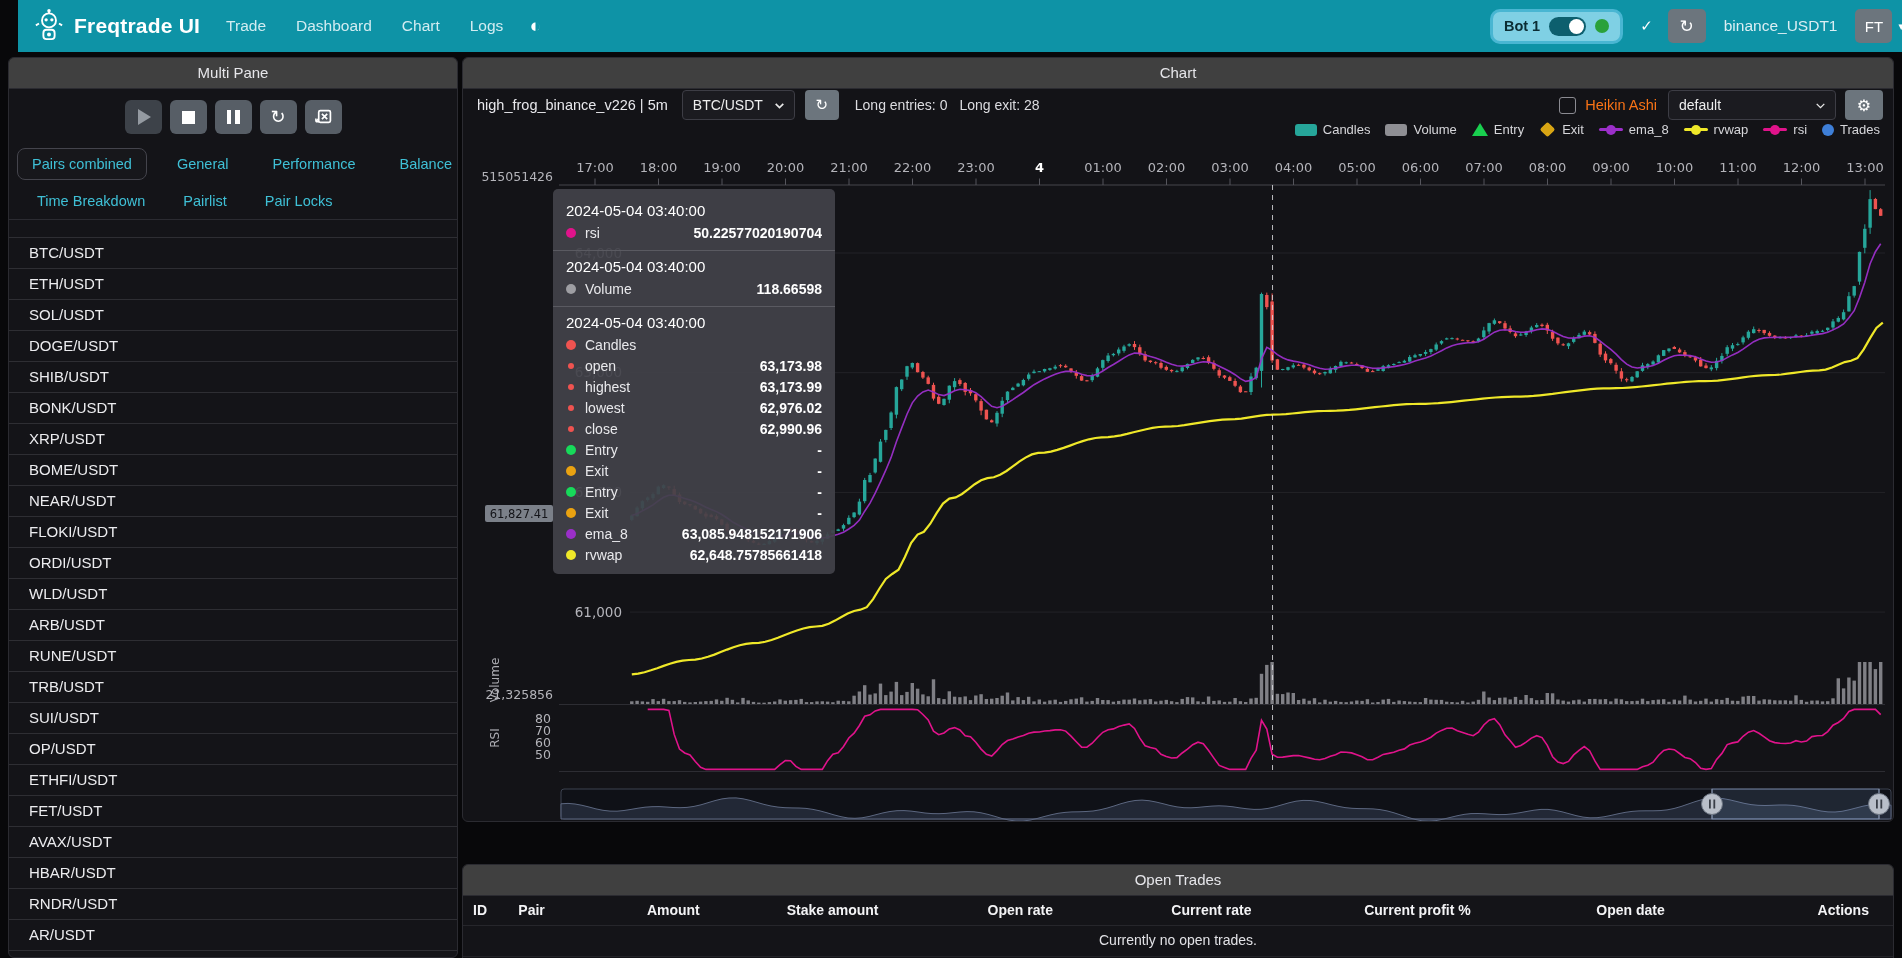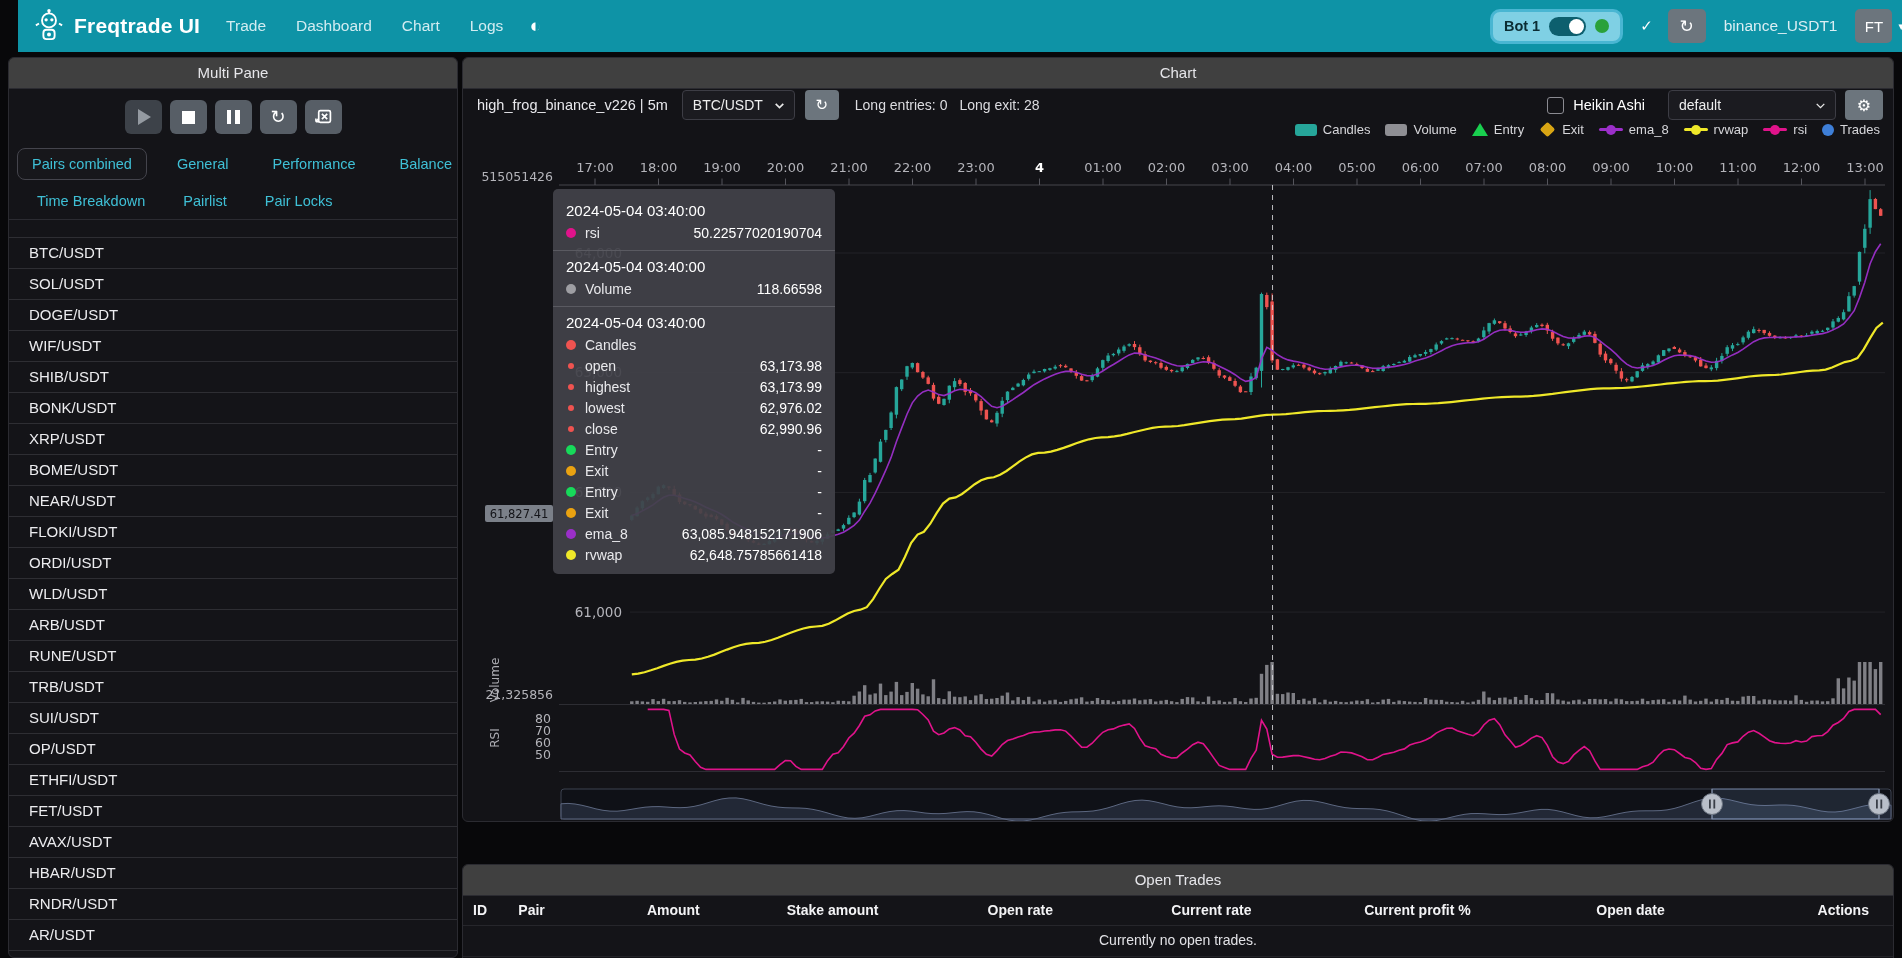--- a/index.html
+++ b/index.html
@@ -44,21 +44,21 @@
   .chart-card{left:462px;top:57px;width:1432px;height:765px;background:#131317;}
   .chart-controls{position:absolute;left:0;top:31px;width:100%;height:32px;display:flex;align-items:center;box-sizing:border-box;padding:0 10px 0 14px;}
   .strategy-label{font-size:14.5px;color:#e8e8ec;margin-right:14px;white-space:nowrap;}
   .select-box{height:28px;background:#1b1b20;border:1px solid #3d3d45;border-radius:4px;color:#eee;font-size:14px;display:flex;align-items:center;padding:0 8px 0 10px;gap:10px;cursor:pointer;white-space:nowrap;}
   .chev{width:13px;height:13px;}
   .sm-btn{width:34px;height:30px;border:none;border-radius:4px;background:#6c757d;color:#fff;font-size:15px;cursor:pointer;margin-left:10px;display:flex;align-items:center;justify-content:center;}
   .entries-label{font-size:14px;color:#dcdce0;margin-left:16px;white-space:nowrap;}
   .exits-label{font-size:14px;color:#dcdce0;margin-left:12px;white-space:nowrap;}
   .controls-right{margin-left:auto;display:flex;align-items:center;gap:9px;}
   .checkbox{width:15px;height:15px;border:1.5px solid #8b8b92;border-radius:3px;background:transparent;cursor:pointer;}
-  .heikin-label{font-size:14.5px;color:#ffffff;margin-right:14px;}
+  .heikin-label{font-size:14.5px;color:#f97316;margin-right:2px;}
   .select-box.wide{width:148px;justify-content:space-between;}
   .gear-btn{width:38px;height:30px;border:none;border-radius:4px;background:#6c757d;color:#fff;font-size:16px;cursor:pointer;}
 
   .chart-legend{position:absolute;top:64px;right:13px;display:flex;align-items:center;gap:15px;z-index:3;}
   .legend-item{display:flex;align-items:center;gap:6px;cursor:pointer;}
   .legend-item span.lbl{font-size:13px;color:#d6d6da;}
   .mk-rect{width:22px;height:12px;border-radius:3px;}
   .mk-tri{width:0;height:0;border-left:8px solid transparent;border-right:8px solid transparent;border-bottom:13px solid #19cf4f;}
   .mk-dia{width:11px;height:11px;border-radius:2px;transform:rotate(45deg);margin:0 3px;}
   .mk-line{width:24px;height:3px;border-radius:2px;position:relative;}
@@ -67,21 +67,21 @@
 
   #chart-svg{position:absolute;left:0;top:0;pointer-events:none;z-index:1;}
   #chart-svg text{font-family:"DejaVu Sans",sans-serif;}
 
   .chart-tooltip{position:absolute;left:90px;top:131px;width:282px;box-sizing:border-box;background:rgba(66,66,73,.93);
     border-radius:5px;padding:9px 13px;z-index:5;}
   .tt-date{font-size:15px;color:#fff;margin:4px 0 3px 0;}
   .tt-row{display:flex;align-items:center;height:21px;font-size:14px;color:#e9e9ec;}
   .tt-dot{width:10px;height:10px;border-radius:50%;margin-right:9px;flex:0 0 auto;}
   .tt-dot.sm{width:6px;height:6px;margin:0 11px 0 2px;}
-  .tt-val{margin-left:auto;font-weight:normal;color:#fff;}
+  .tt-val{margin-left:auto;font-weight:bold;color:#fff;}
   .tt-div{border:none;border-top:1px solid #5a5a61;margin:7px -13px;}
 
   .trades-card{left:462px;top:864px;width:1432px;height:130px;}
   .trades-head{display:grid;grid-template-columns:3.2% 6.2% 9.5% 13% 13.5% 13.5% 15.6% 14.5% 11%;
     padding:6px 4px 7px 10px;border-bottom:1px solid #26262b;}
   .trades-head div{font-size:14px;font-weight:bold;color:#f3f3f5;text-align:center;white-space:nowrap;}
   .trades-head div:nth-child(1),.trades-head div:nth-child(2){text-align:left;}
   .trades-head div:nth-child(9){text-align:right;padding-right:20px;}
   .trades-empty{text-align:center;font-size:14px;color:#e2e2e6;padding:6px 0 8px 0;border-bottom:1px solid #232328;}
 </style>
@@ -159,23 +159,23 @@
         <div class="tab">Balance</div>
       </div>
     <div class="tabs row2" id="tabs-row2">
         <div class="tab">Time Breakdown</div>
         <div class="tab">Pairlist</div>
         <div class="tab">Pair Locks</div>
       </div>
   </div>
   <div class="pair-list" id="pair-list">
       <div class="pair-row">BTC/USDT</div>
+      <div class="pair-row">ETH/USDT</div>
       <div class="pair-row">SOL/USDT</div>
       <div class="pair-row">DOGE/USDT</div>
-      <div class="pair-row">WIF/USDT</div>
       <div class="pair-row">SHIB/USDT</div>
       <div class="pair-row">BONK/USDT</div>
       <div class="pair-row">XRP/USDT</div>
       <div class="pair-row">BOME/USDT</div>
       <div class="pair-row">NEAR/USDT</div>
       <div class="pair-row">FLOKI/USDT</div>
       <div class="pair-row">ORDI/USDT</div>
       <div class="pair-row">WLD/USDT</div>
       <div class="pair-row">ARB/USDT</div>
       <div class="pair-row">RUNE/USDT</div>

